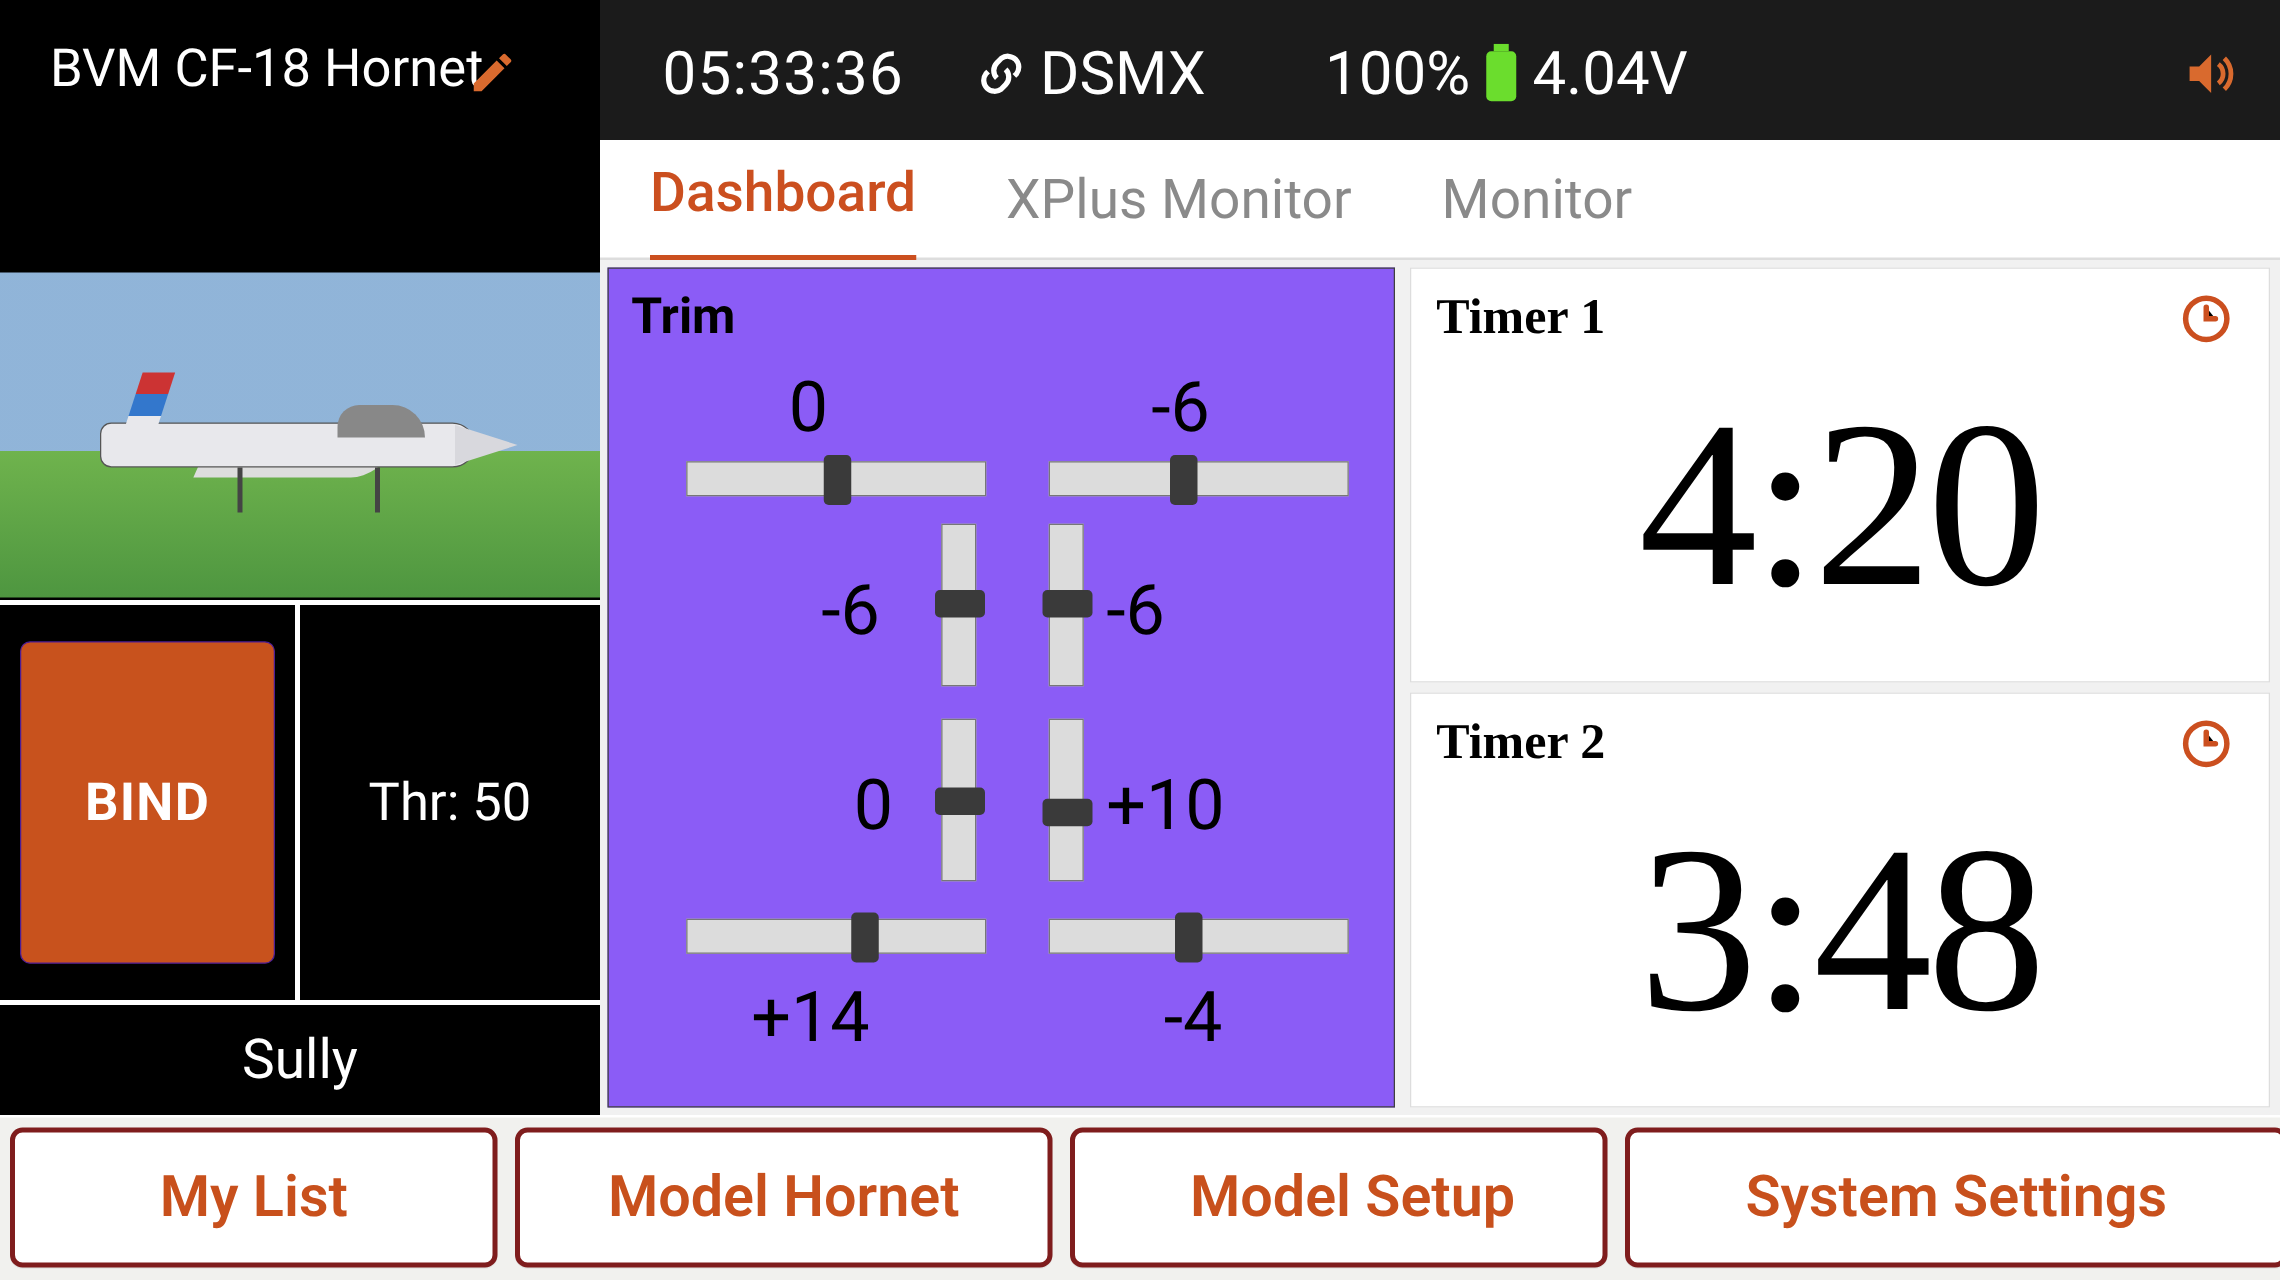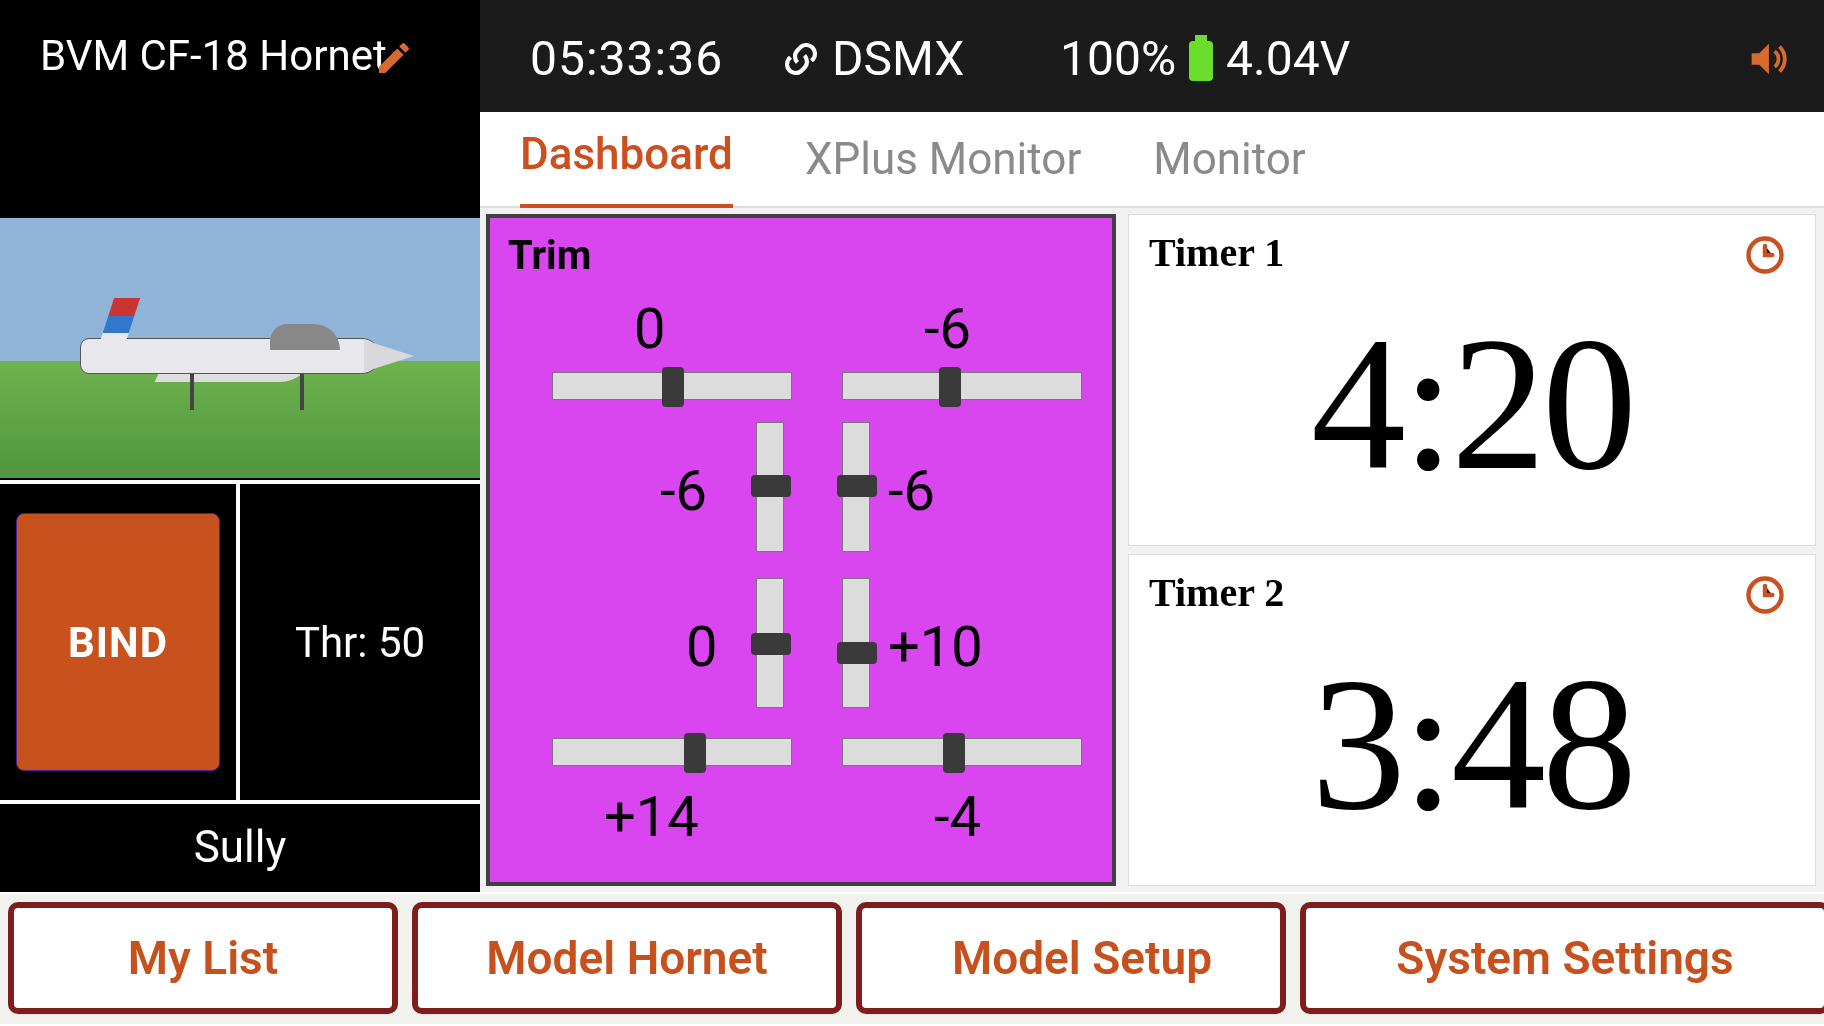--- a/index.html
+++ b/index.html
@@ -80,22 +80,22 @@
     font-size:44px; color:#8a8a8a;
   }
   .tab { padding:20px 0; cursor:pointer;}
   .tab.active { color:#cb4f1f; border-bottom:6px solid #cb4f1f; font-weight:500; padding-bottom:24px;}
   
   
   .main { position:absolute; left:480px; top:208px; width:1344px; height:684px; background:#f1f1f1;}
   
   
   .trim-panel {
-    position:absolute; left:6px; top:6px; width:630px; height:672px; background:#d946ef;
-    border:4px solid #404040;
+    position:absolute; left:6px; top:6px; width:630px; height:672px; background:#8b5cf6;
+    border:1px solid #404040;
   }
   .trim-title{ position:absolute; left:18px; top:14px; font-size:40px; font-weight:700;}
   
   .trim-val { position:absolute; font-size:56px; }
   
   .hslider{ position:absolute; width:240px; height:28px; background:#dcdcdc; border:1px solid #777;}
   .hslider .knob{ position:absolute; top:-6px; width:22px; height:40px; background:#3a3a3a; border-radius:4px;}
   
   .vslider{ position:absolute; width:28px; height:130px; background:#dcdcdc; border:1px solid #777;}
   .vslider .knob{ position:absolute; left:-6px; width:40px; height:22px; background:#3a3a3a; border-radius:4px;}
@@ -109,21 +109,21 @@
   .timer-title{ position:absolute; left:20px; top:14px; font-size:40px; font-weight:700;}
   .timer-clock-icon{ position:absolute; right:28px; top:18px; width:44px; height:44px;}
   .timer-value{ position:absolute; left:0; right:0; top:80px; text-align:center; font-size:190px; font-weight:400; letter-spacing:-4px;}
   
   
   .bottom-bar{
     position:absolute; left:0; top:894px; width:1824px; height:130px;
     display:flex; gap:14px; padding:8px 8px 10px 8px; background:#f1f1ee;
   }
   .bb{
-    flex:0 0 auto; background:#fff; border:6px solid #7f1d1d; border-radius:10px;
+    flex:0 0 auto; background:#fff; border:4px solid #7f1d1d; border-radius:10px;
     display:flex;align-items:center;justify-content:center;
     color:#c8501c; font-size:46px; font-weight:600; height:112px;
     box-shadow:0 1px 0 rgba(0,0,0,.06);
   }
   .bb1{width:390px;} .bb2{width:430px;} .bb3{width:430px;padding-left:22px;} .bb4{width:530px;}
 </style>
 </head>
 <body>
 
 <div class="statusbar">

